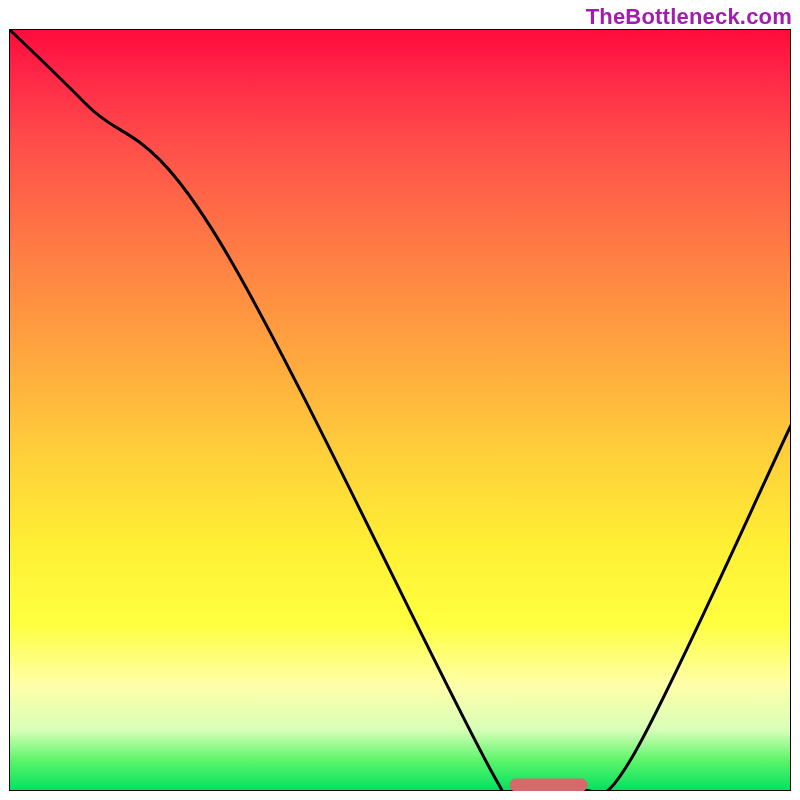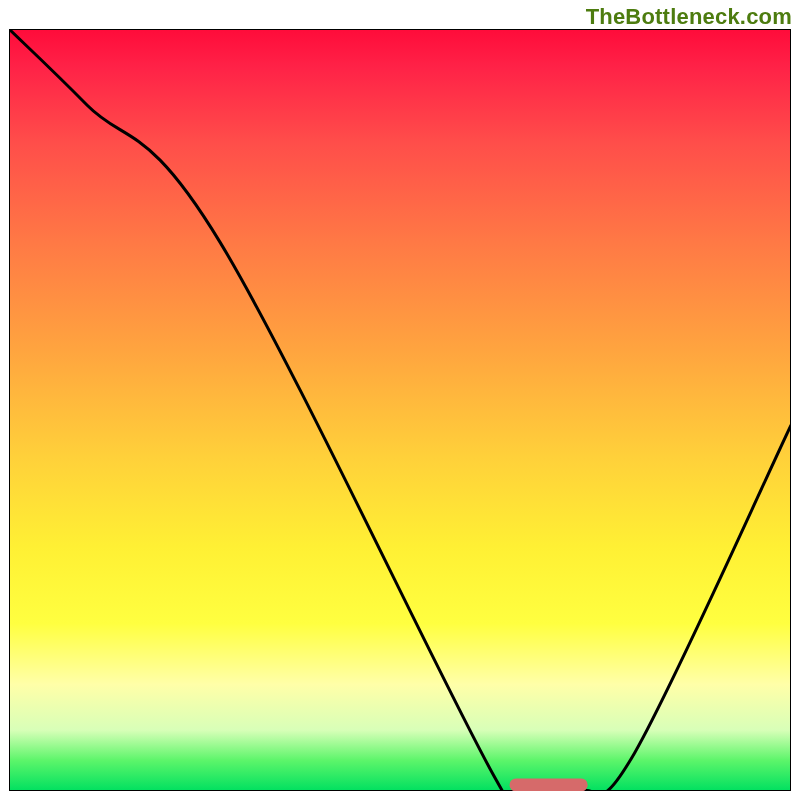--- a/index.html
+++ b/index.html
@@ -38,21 +38,21 @@
     width: 100%;
     height: 100%;
     pointer-events: none;
   }
   .watermark {
     position: absolute;
     top: 4px;
     right: 8px;
     font-size: 22px;
     font-weight: 700;
-    color: #4d7c0f;
+    color: #a21caf;
     letter-spacing: 0.2px;
     user-select: none;
   }
 </style>
 </head>
 <body>
 
 <div class="stage">
 
   <div class="plot">

